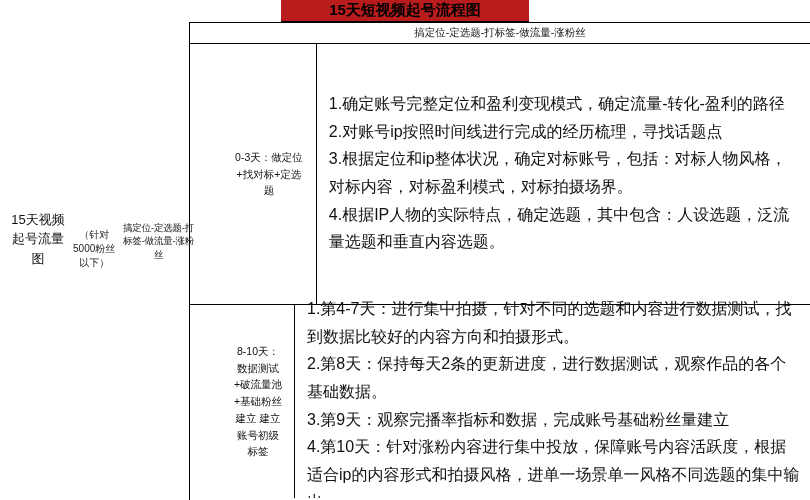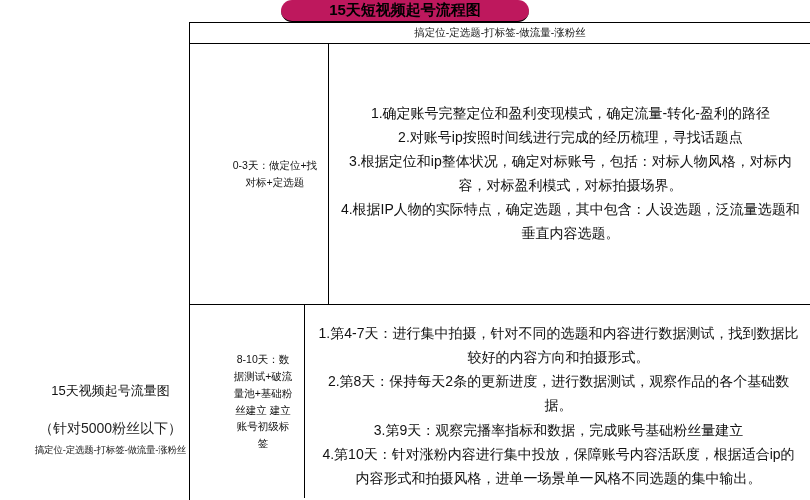--- a/index.html
+++ b/index.html
@@ -13,26 +13,25 @@
   .page {
     position: relative;
     width: 810px; height: 500px;
     background: #ffffff;
   }
   
   .title-banner {
     position: absolute;
     left: 281px; top: 0px;
     width: 248px; height: 22px;
-    background: #be185d;
+    background: #b91c1c;
     border-bottom: 1px solid #000;
     display: flex;
     align-items: center;
     justify-content: center;
-    border-radius: 11px;
   }
   .title-banner .title-text {
     font-size: 15px;
     font-weight: bold;
     color: #000;
     letter-spacing: 0px;
     white-space: nowrap;
   }
 
   
@@ -51,36 +50,35 @@
   .col-right {
     width: 620px;
     position: relative;
     display: flex;
     flex-direction: column;
   }
 
   
   .left-cell {
     position: absolute;
-    left: 16px; top: 0;
+    left: 8px; top: 0;
     width: 189px; height: 100%;
     display: flex;
-    flex-direction: column;
     align-items: center;
     justify-content: flex-end;
     padding-bottom: 44px;
     text-align: center;
   }
   .left-title {
     font-size: 13px;
     color: #111;
     line-height: 1.5;
   }
   .left-sub {
-    font-size: 14px;
+    font-size: 10px;
     color: #222;
     margin-top: 19px;
     line-height: 1.4;
   }
   .left-sub2 {
     font-size: 9.5px;
     color: #111;
     margin-top: 4px;
     line-height: 1.4;
     letter-spacing: -0.2px;
@@ -123,25 +121,25 @@
     line-height: 1.6;
     margin-left: 32px;
   }
   .cell-detail {
     flex: 1 1 auto;
     padding: 10px 10px 8px 12px;
     display: flex;
     align-items: flex-start;
   }
   .detail-text {
-    font-size: 14px;
+    font-size: 16px;
     color: #111;
     line-height: 1.72;
     white-space: pre-wrap;
-    text-align: center;
+    text-align: left;
   }
   .row1 .cell-detail { align-items: center; }
   .row1 .detail-text { margin-top: -4px; }
   .row2 .cell-detail { align-items: center; }
   .row2 .detail-text { margin-top: 6px; }
 
   
   .bottom-strip {
     position: absolute;
     left: 190px; top: 498px;

